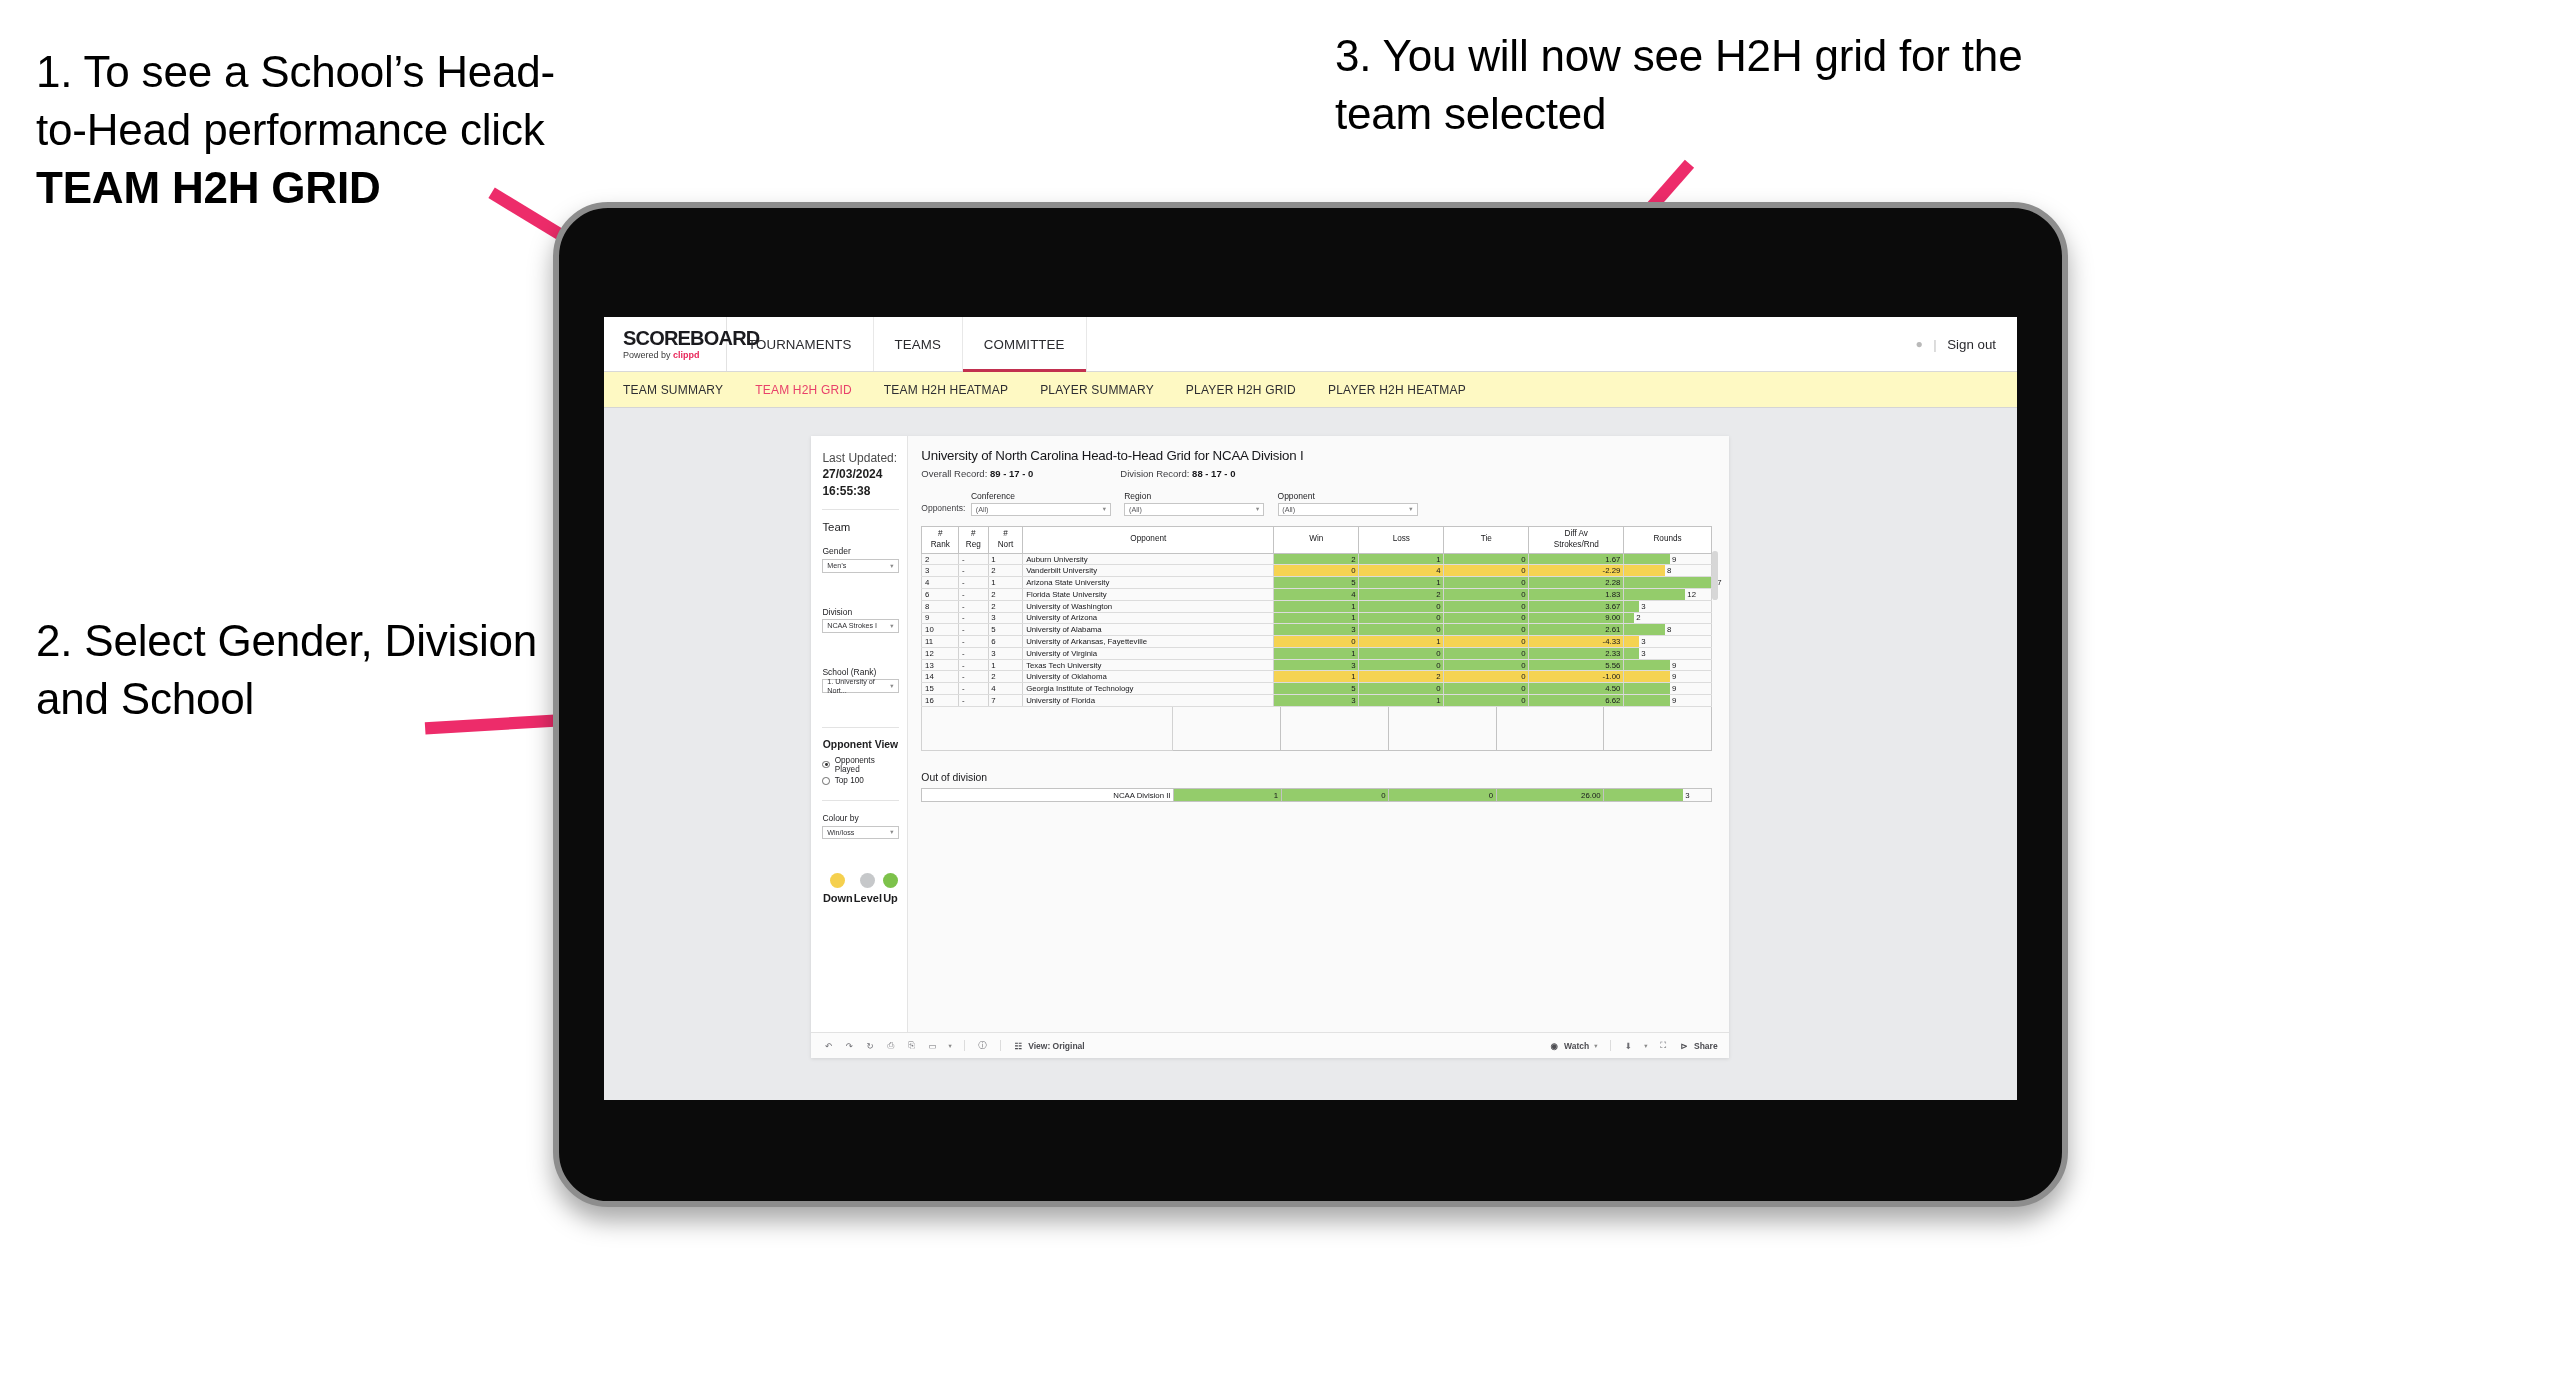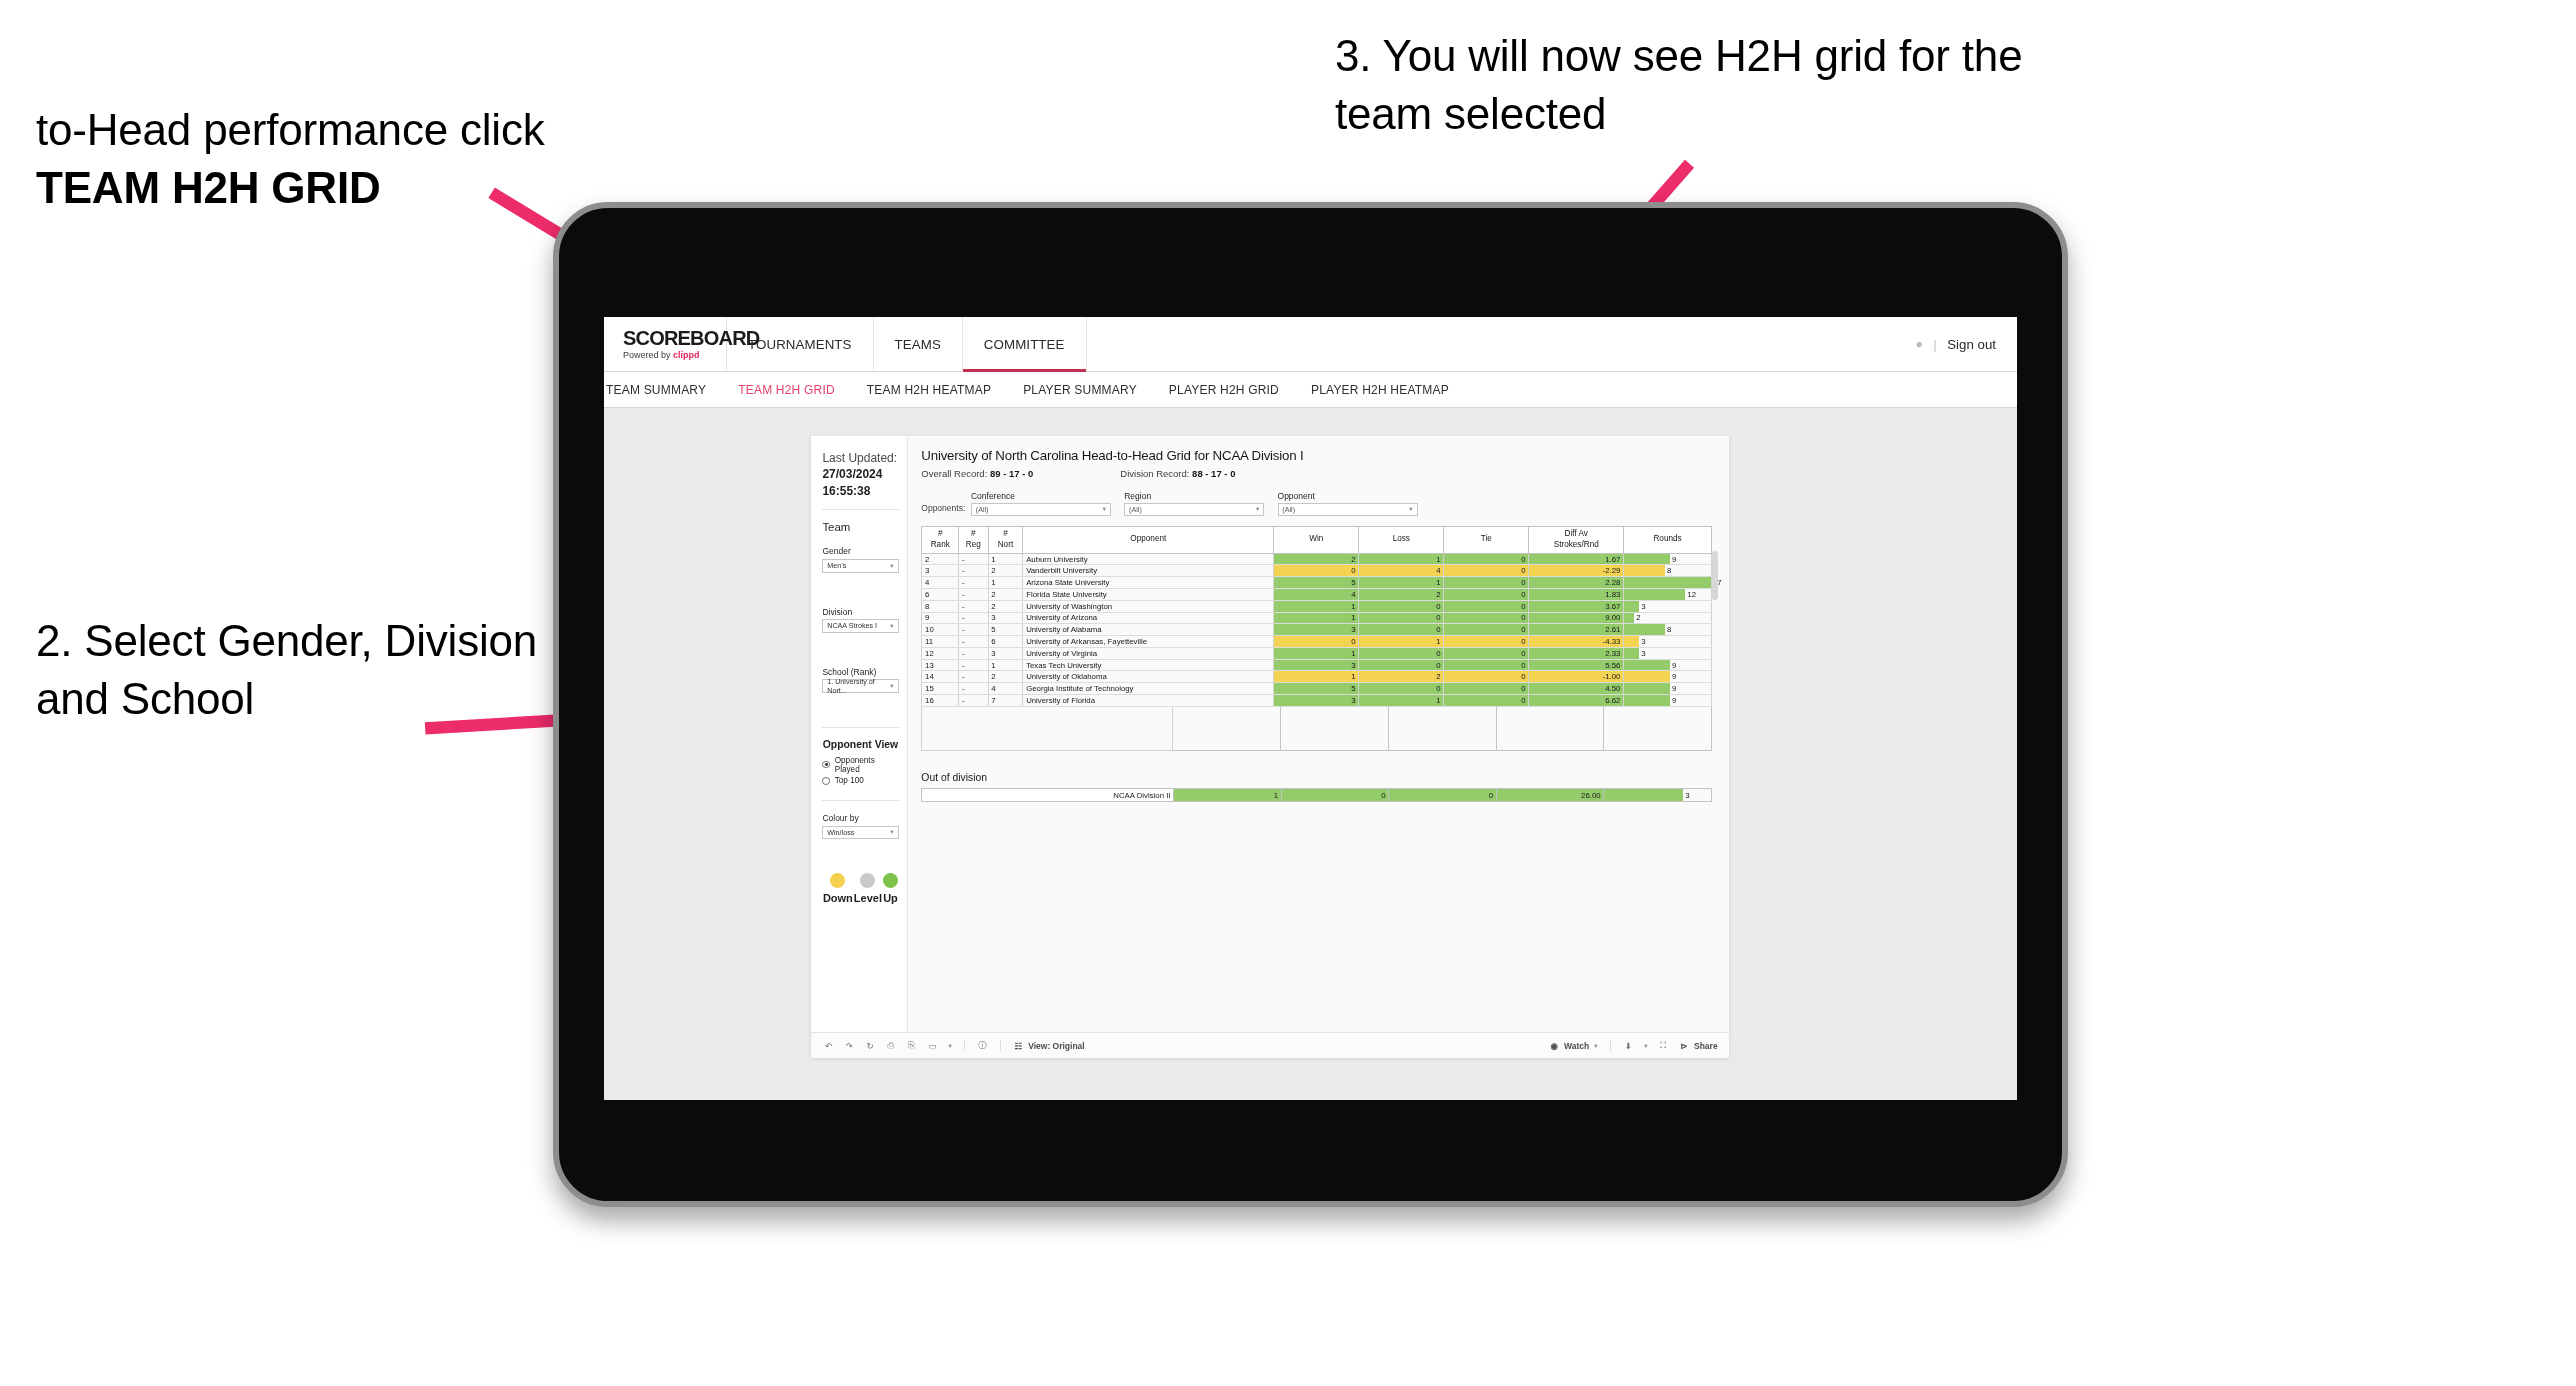--- a/index.html
+++ b/index.html
@@ -82,23 +82,23 @@
   #appbar-spacer { flex: 1; }
   #signout-wrap {
     display: flex; align-items: center; gap: 10.4px;
     padding-right: 21px; font-size: 13.3px; color: #2a2a2e;
   }
   #signout-dot { color: #b9b9b9; font-size: 12.3px; }
   #signout-sep { color: #c4c4c4; }
 
   
   #subnav {
-    height: 36px; background: #ffffff;
+    height: 36px; background: #fef9c3;
     display: flex; align-items: center; gap: 0;
-    padding-left: 2px; border-bottom: 0.9px solid #d5d5d5;
+    padding-left: 19px; border-bottom: 0.9px solid #d5d5d5;
   }
   .subnav-item {
     font-size: 12px; color: #2e2e32; padding: 0 16px;
     letter-spacing: 0.2px; cursor: pointer; white-space: nowrap;
   }
   .subnav-item:first-child { padding-left: 0; }
   .subnav-item.active { color: #e8416b; }
 
   
   #workspace {
@@ -225,21 +225,21 @@
   .tb-ic { width: 12.3px; height: 12.3px; display: flex; align-items: center; justify-content: center; cursor: pointer; }
   .tb-sep { width: 0.9px; height: 11.4px; background: #dcdcdc; margin: 0 2.8px; }
   .tb-txt { display: flex; align-items: center; gap: 3.8px; cursor: pointer; color: #4d4d52; font-weight: bold; font-size: 8.5px; }
   #tb-spacer { flex: 1; }
   .caret { font-size: 5.7px; color: #8a8a8a; }
 </style>
 </head>
 <body>
 
 <div class="callout" id="callout-1">
-  <br>
+  <span>1. To see a School’s Head-</span><br>
   <span>to-Head performance click</span>
   <span class="bold">TEAM H2H GRID</span>
 </div>
 
 <div class="callout" id="callout-2">2. Select Gender, Division and School</div>
 
 <div class="callout" id="callout-3">3. You will now see H2H grid for the team selected</div>
 
 <svg class="arrow" style="left:484px; top:185px;" width="313" height="190" viewBox="0 0 330 200">
   <path d="M8 8 L255 158" stroke="#ED2C6A" stroke-width="13" fill="none"></path>

